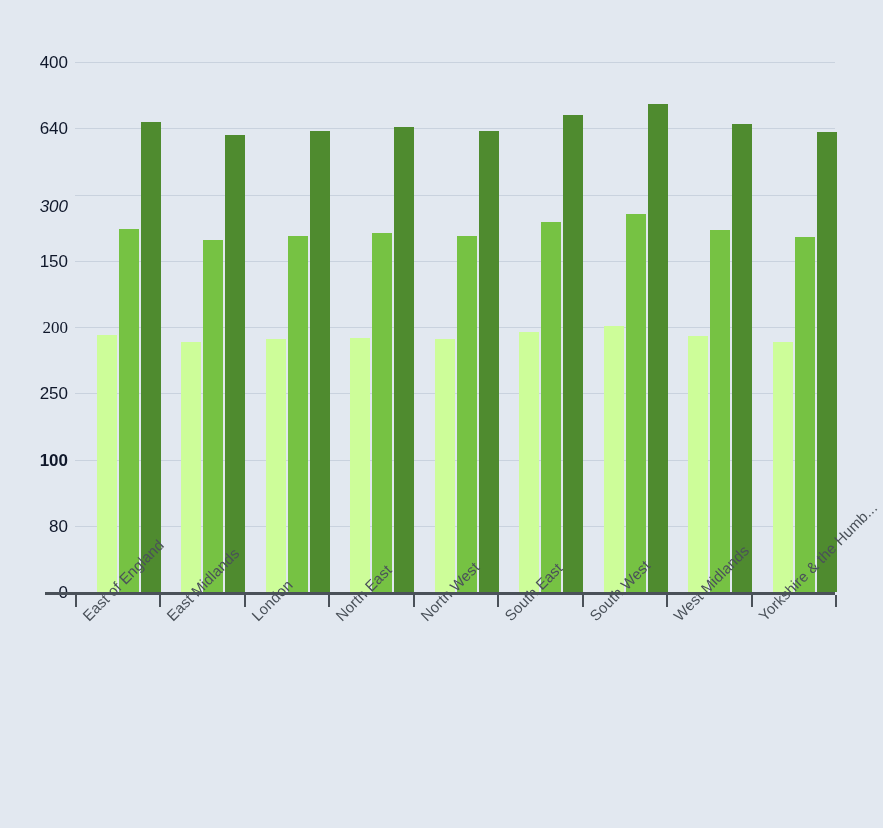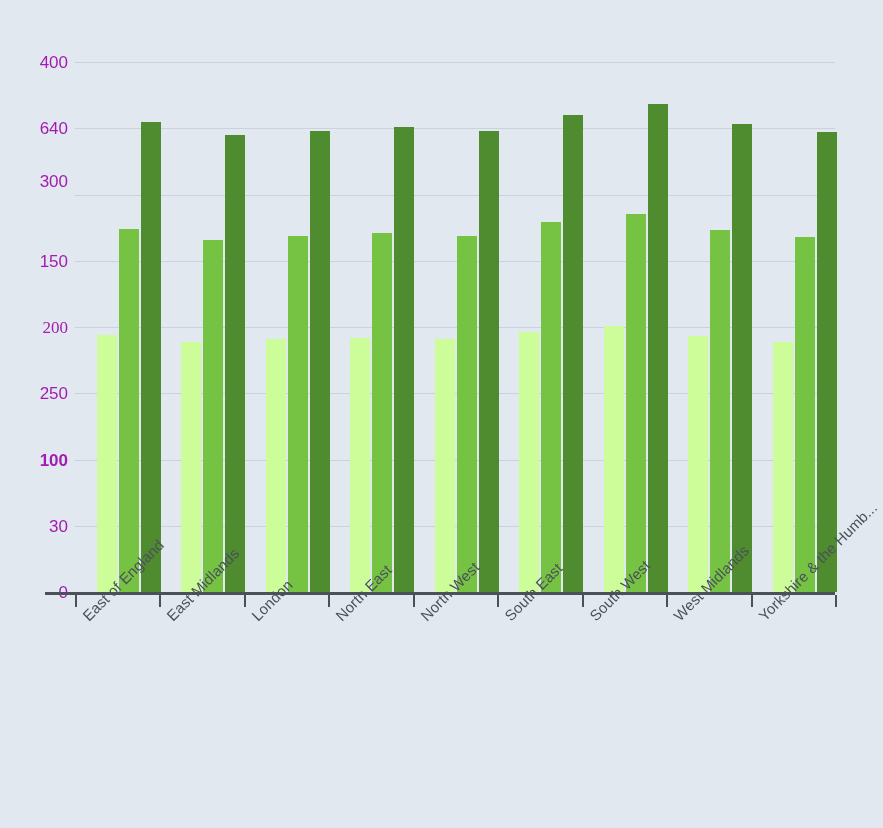--- a/index.html
+++ b/index.html
@@ -38,21 +38,21 @@
     height: 1px;
     background: #c9d2de;
   }
 
   .ytick-label {
     position: absolute;
     right: 0;
     width: 60px;
     text-align: right;
     font-size: 17px;
-    color: #a21caf;
+    color: #0f172a;
     line-height: 1;
     transform: translateY(-50%);
     white-space: nowrap;
   }
   .ytick-wrap {
     position: absolute;
     left: 0;
     top: 62px;
     width: 68px;
     height: 530px;
@@ -129,26 +129,26 @@
     white-space: nowrap;
   }
 </style>
 </head>
 <body>
 
 <div id="chart-root">
 
   <div class="ytick-wrap">
       <div class="ytick-label" style="top: 530px;">0</div>
-      <div class="ytick-label" style="top: 463.75px;">30</div>
+      <div class="ytick-label" style="top: 463.75px;">80</div>
       <div class="ytick-label" style="top: 397.5px; font-weight: bold;">100</div>
       <div class="ytick-label" style="top: 331.25px;">250</div>
       <div class="ytick-label" style="top: 265px; font-family: Liberation Serif, serif;">200</div>
       <div class="ytick-label" style="top: 198.75px;">150</div>
-      <div class="ytick-label" style="top: 119px;">300</div>
+      <div class="ytick-label" style="top: 144px; font-style: italic;">300</div>
       <div class="ytick-label" style="top: 66.25px;">640</div>
       <div class="ytick-label" style="top: 0px;">400</div>
     </div>
 
   <div class="plot-area">
       <div class="gridline" style="top: 530px; background: rgb(201, 210, 222);"></div>
       <div class="gridline" style="top: 463.75px; background: rgb(201, 210, 222);"></div>
       <div class="gridline" style="top: 397.5px; background: rgb(201, 210, 222);"></div>
       <div class="gridline" style="top: 331.25px; background: rgb(201, 210, 222);"></div>
       <div class="gridline" style="top: 265px; background: rgb(201, 210, 222);"></div>

